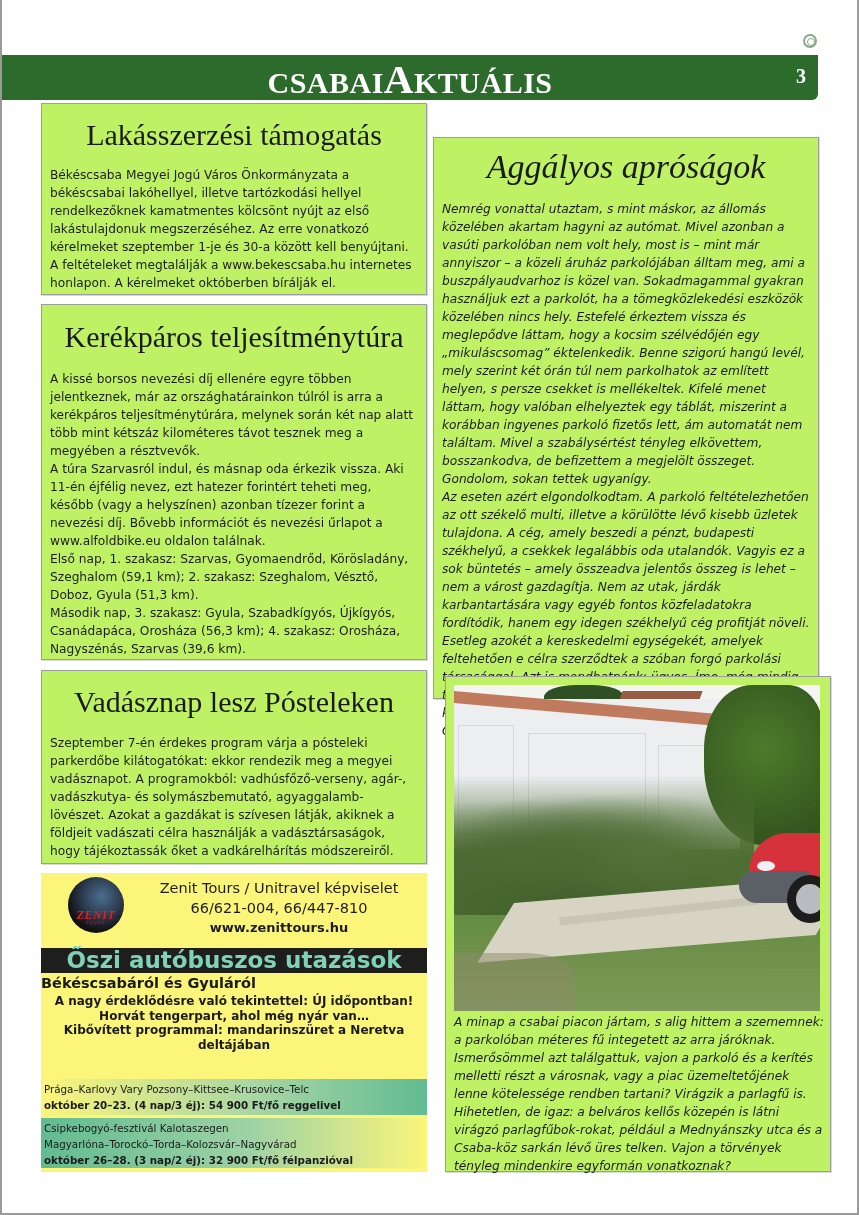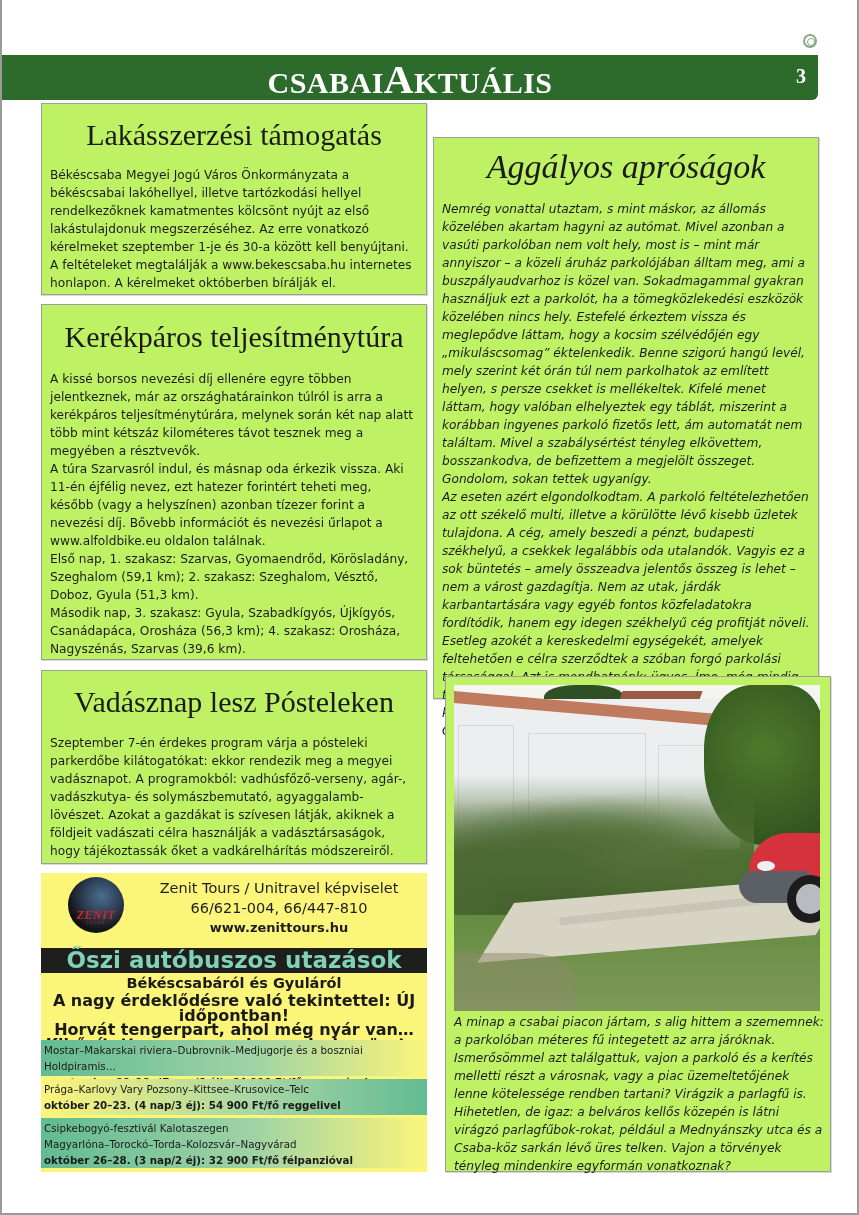--- a/index.html
+++ b/index.html
@@ -81,22 +81,22 @@
     background: radial-gradient(circle at 60% 35%, #4a6e8e 0%, #2c3b4f 40%, #111 70%); }
   .ad-logo-text { position: absolute; left: 0; right: 0; top: 31px; text-align: center; color: #d8232a;
     font-family: "Liberation Serif", serif; font-weight: bold; font-style: italic; font-size: 12px; letter-spacing: 0.5px; }
   .ad-logo-sub { position: absolute; left: 0; right: 0; top: 44px; text-align: center; color: #d8232a; font-size: 3.5px; letter-spacing: 1.5px; }
   .ad-header { position: absolute; left: 90px; right: 0; top: 5px; text-align: center; font-family: "DejaVu Sans", sans-serif; font-weight: bold; color: #1d1d1d; }
   .ad-company { font-size: 14.5px; line-height: 20px; font-weight: normal; }
   .ad-phones { font-size: 14.5px; line-height: 20px; font-weight: normal; }
   .ad-web { font-size: 13px; line-height: 19px; }
   .ad-strip { position: absolute; left: 0; top: 75px; width: 386px; height: 25px; background: #1e1e1c; }
   .ad-headline { position: absolute; left: 0; right: 0; top: 72px; text-align: center; color: #7fd1b7; font-weight: bold; font-size: 23px; line-height: 30px; }
-  .ad-sub { position: absolute; left: 0; right: 0; top: 101px; text-align: center; font-weight: bold; font-size: 14.5px; line-height: 19px; }
-  .ad-notes { position: absolute; left: 0; right: 0; top: 121px; text-align: center; font-weight: bold; font-size: 16px; line-height: 14.5px; }
+  .ad-sub { position: absolute; left: 0; right: 0; top: 101px; font-weight: bold; font-size: 14.5px; line-height: 19px; }
+  .ad-notes { position: absolute; left: 0; right: 0; top: 121px; text-align: center; font-weight: bold; font-size: 12px; line-height: 14.5px; }
   .ad-offer { position: absolute; left: 0; width: 386px; padding-left: 3px; font-size: 10.3px; line-height: 16px;
     background: linear-gradient(90deg, #62bb92 0%, #9fd3a5 55%, #fbf57a 100%); }
   .ad-offer.rev { background: linear-gradient(90deg, #fbf57a 0%, #a9d6a5 55%, #62bb92 100%); }
   .ad-offer .dates { font-weight: bold; }
   #offer0 { top: 167px; height: 36px; padding-top: 2px; }
   #offer1 { top: 206px; height: 36px; padding-top: 2px; }
   #offer2 { top: 245px; height: 50px; padding-top: 2px; }
 </style>
 </head>
 <body>
@@ -182,24 +182,20 @@
     <div class="ad-web">www.zenittours.hu</div>
   </div>
   <div class="ad-strip"></div>
   <div class="ad-headline">Őszi autóbuszos utazások</div>
   <div class="ad-sub">Békéscsabáról és Gyuláról</div>
   <div class="ad-notes">
     <div>A nagy érdeklődésre való tekintettel: ÚJ időpontban!</div>
     <div>Horvát tengerpart, ahol még nyár van…</div>
     <div>Kibővített programmal: mandarinszüret a Neretva deltájában</div>
   </div>
-  <div class="ad-offer" id="offer0">
-    <div>Mostar–Makarskai riviera–Dubrovnik–Medjugorje és a boszniai Holdpiramis…</div>
-    <div class="dates">szeptember 22–28. (7 nap/6 éj): 64 900 Ft/fő vacsorával</div>
-  </div>
   <div class="ad-offer rev" id="offer1">
     <div>Prága–Karlovy Vary Pozsony–Kittsee–Krusovice–Telc</div>
     <div class="dates">október 20–23. (4 nap/3 éj): 54 900 Ft/fő reggelivel</div>
   </div>
   <div class="ad-offer" id="offer2">
     <div>Csipkebogyó-fesztivál Kalotaszegen</div>
     <div>Magyarlóna–Torockó–Torda–Kolozsvár–Nagyvárad</div>
     <div class="dates">október 26–28. (3 nap/2 éj): 32 900 Ft/fő félpanzióval</div>
   </div>
 </div>

